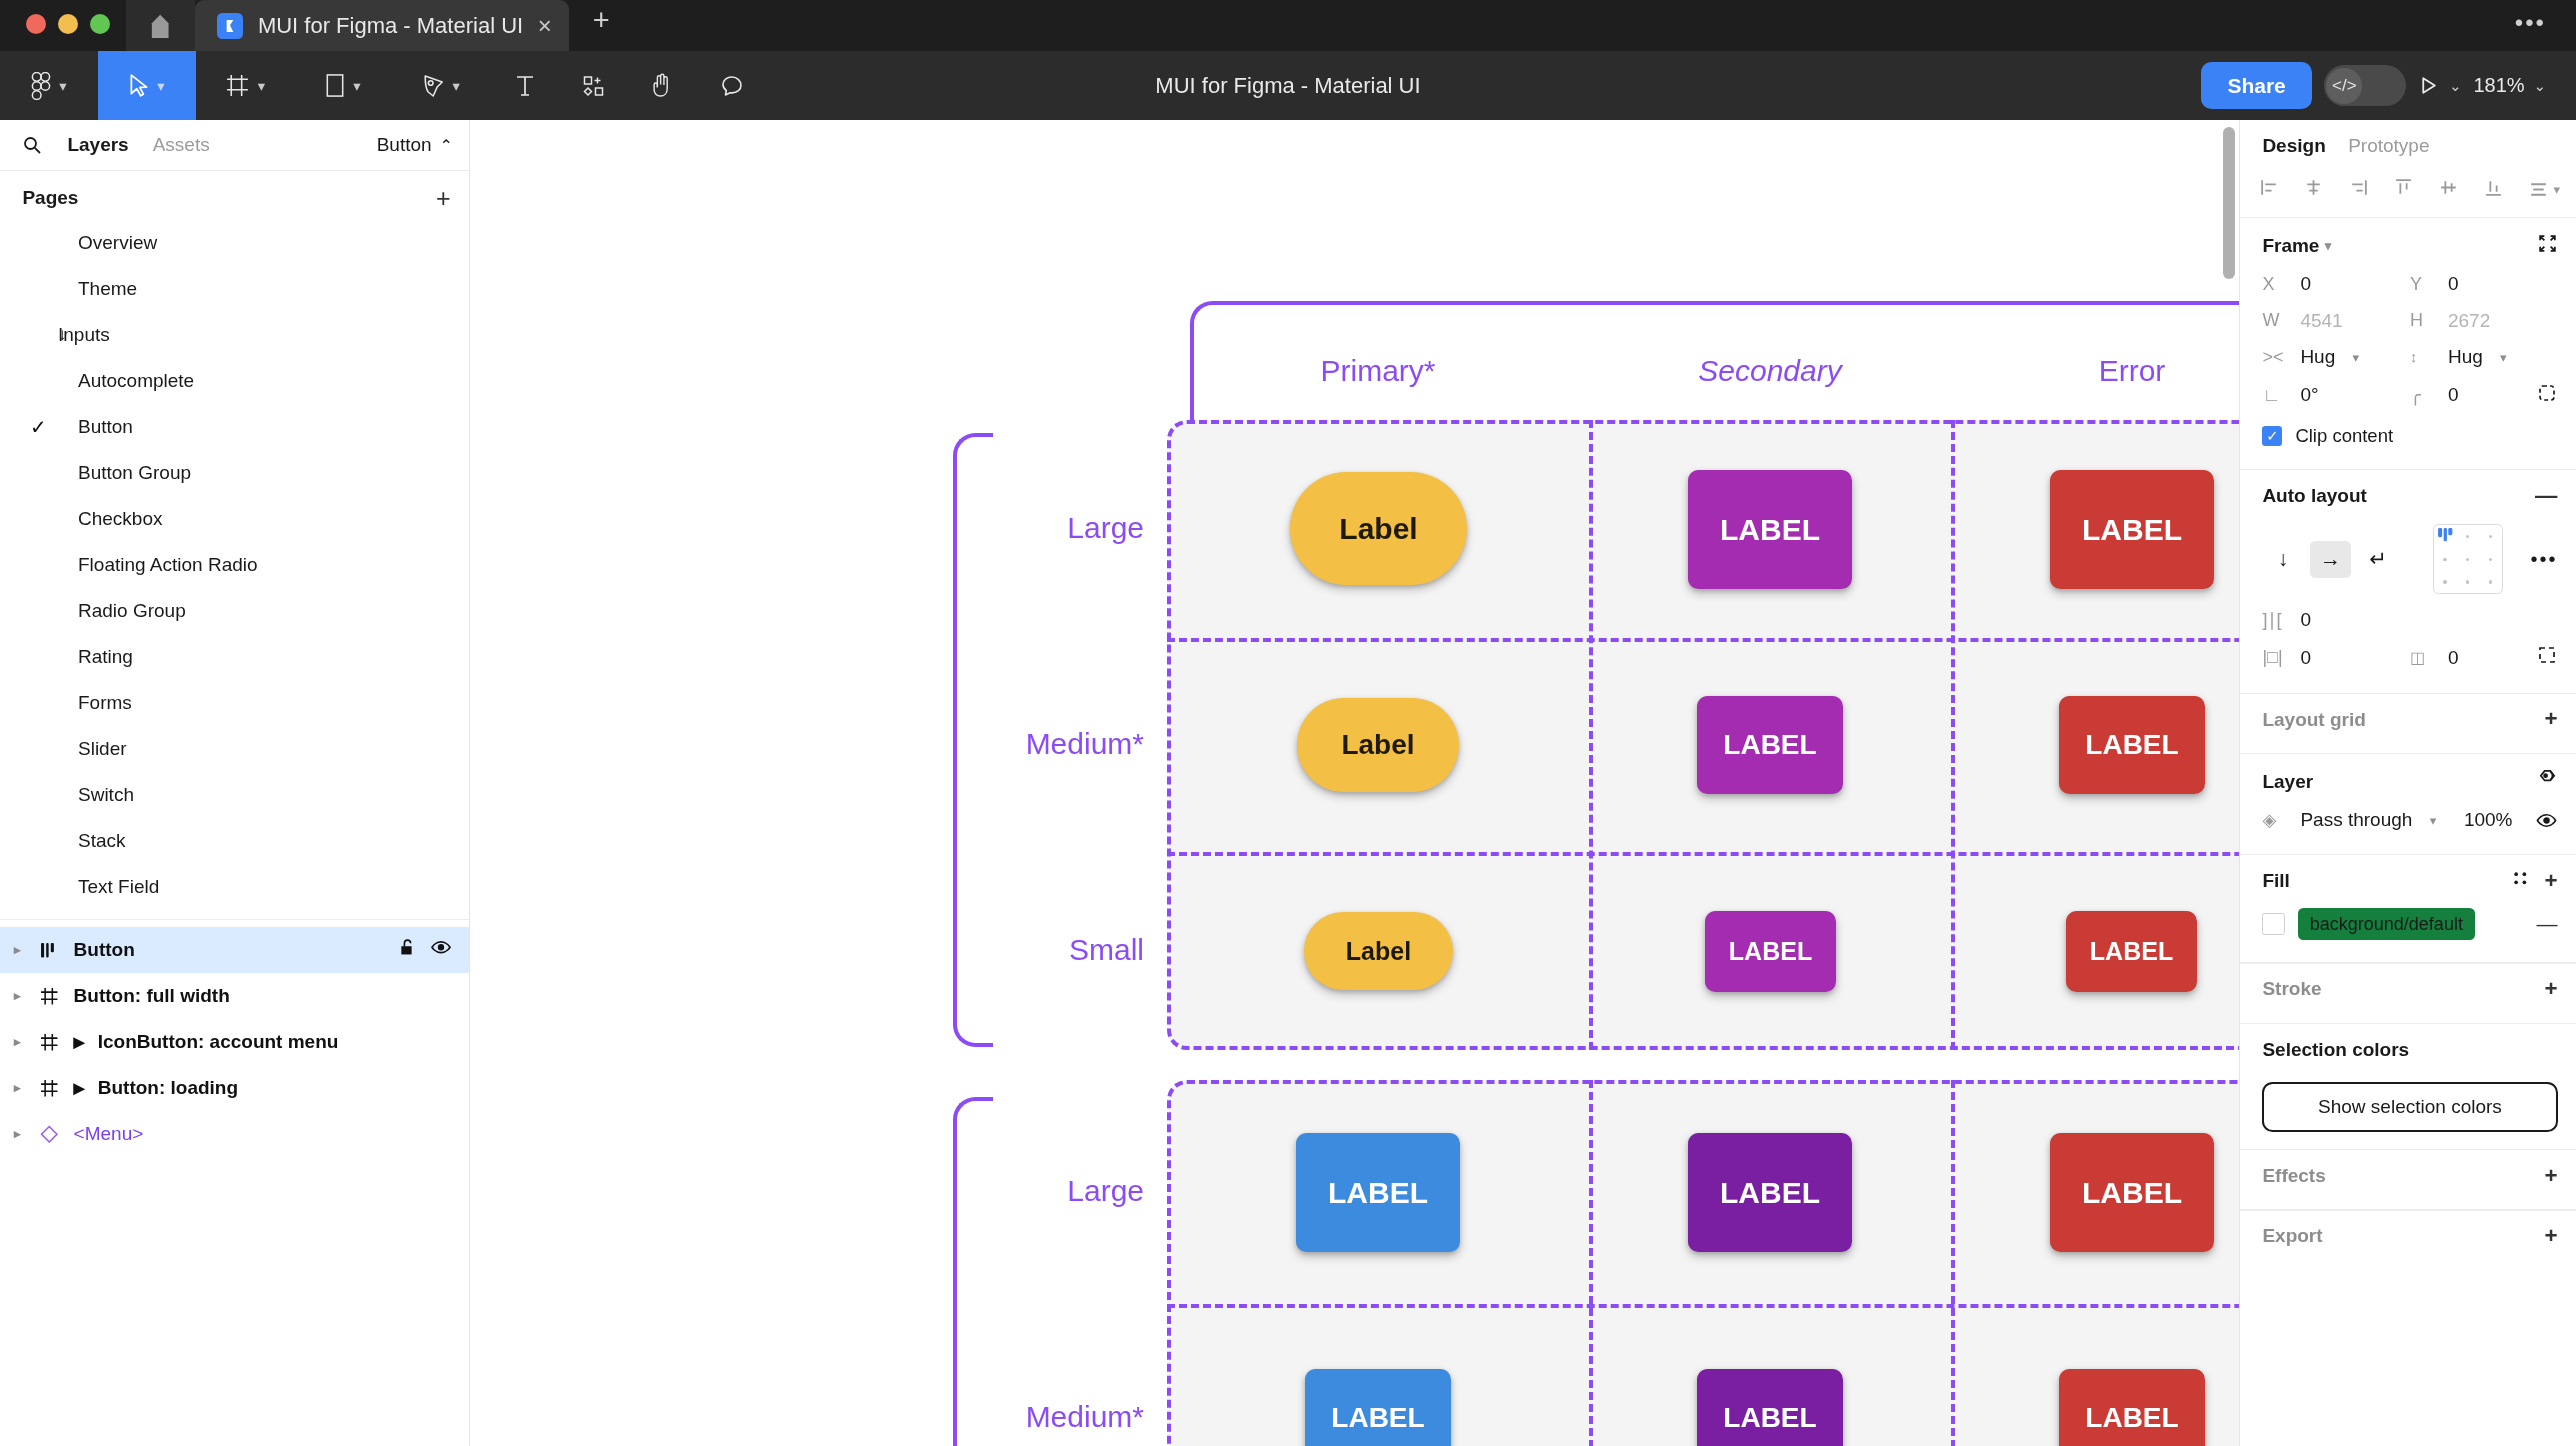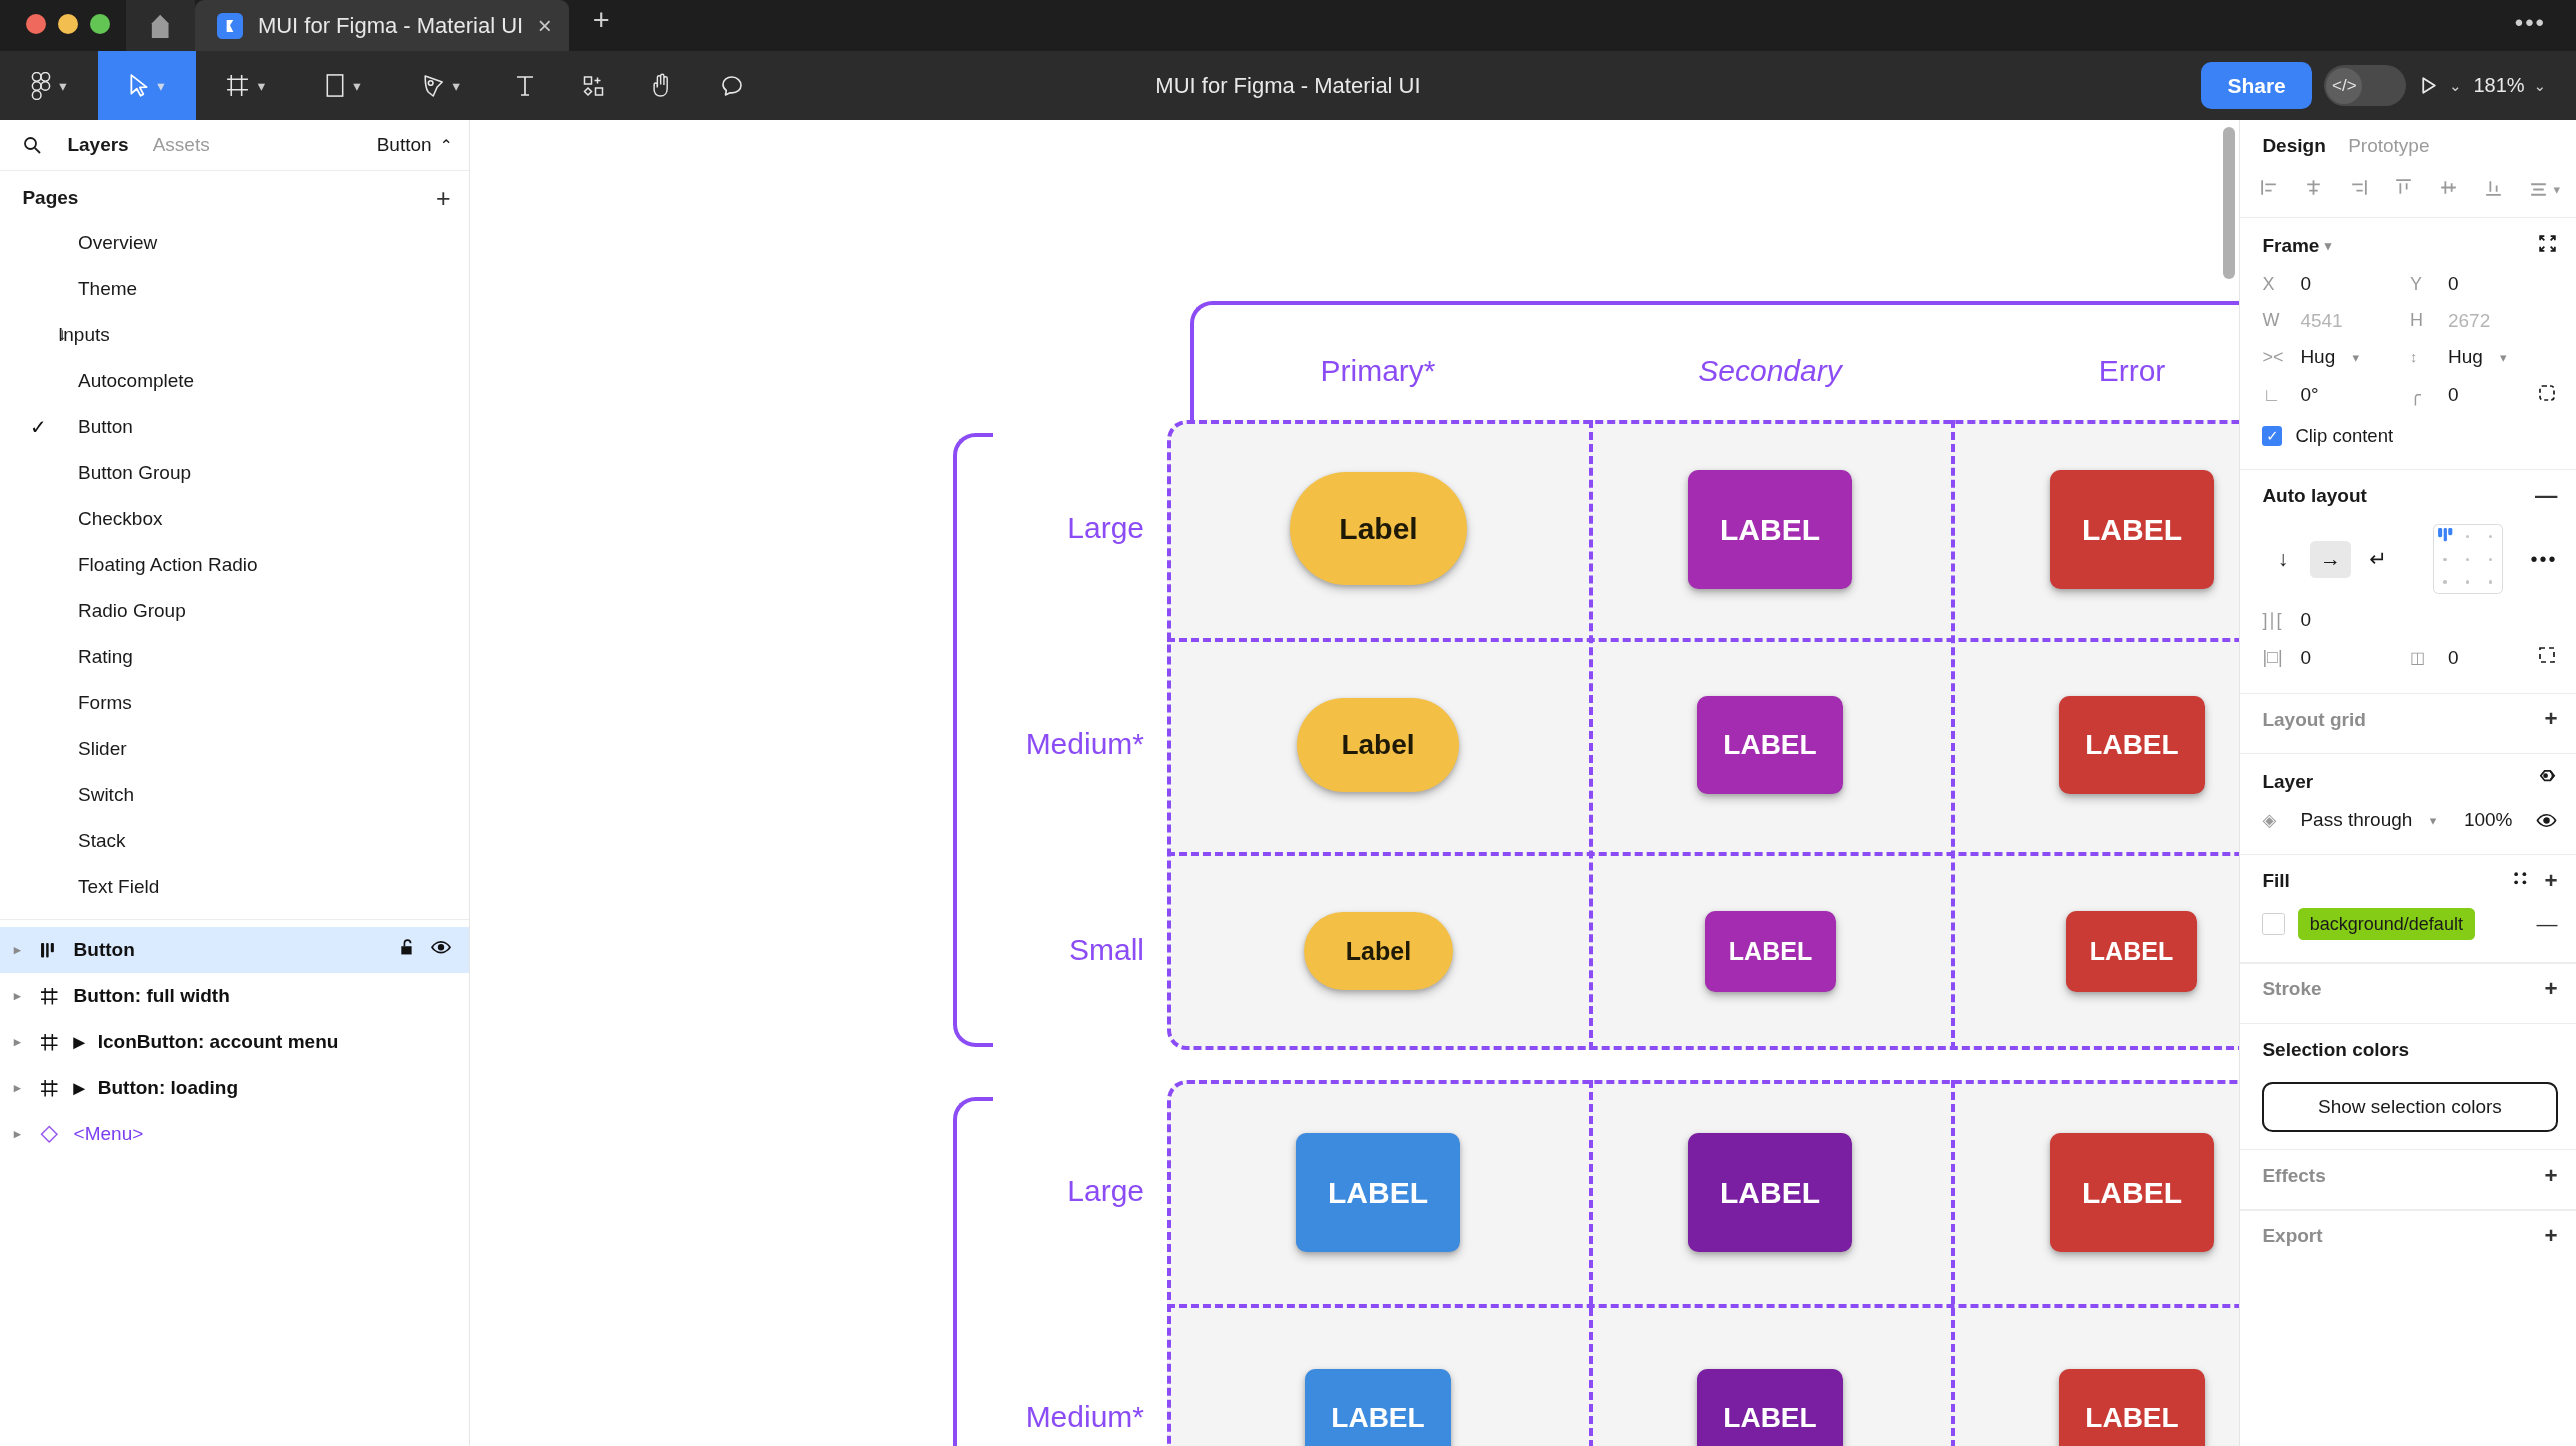--- a/index.html
+++ b/index.html
@@ -190,21 +190,21 @@
             font-size: 21px; color: #1a1a1a; border-radius: 5.3px; cursor: pointer; }
   .al-dir.on { background: #e8e8e8; }
   .al-grid { width: 70px; height: 70px; border: 1.3px solid #dcdcdc; border-radius: 5.3px;
              display: grid; grid-template-columns: repeat(3,1fr); grid-template-rows: repeat(3,1fr);
              margin-left: 34px; }
   .al-cell { display: flex; align-items: center; justify-content: center; }
   .al-dot { width: 3.3px; height: 3.3px; border-radius: 50%; background: #c4c4c4; }
   .al-more { margin-left: auto; font-size: 20px; color: #1a1a1a; letter-spacing: 2px; }
   .fillrow { display: flex; align-items: center; gap: 13px; margin-top: 16px; }
   .swatch { width: 22.4px; height: 22.4px; border: 1.3px solid #cfcfcf; background: #fff; border-radius: 2.6px; flex: none; }
-  .chip { background: #84cc16; border-radius: 5.3px; padding: 5.3px 12px; font-size: 18px; }
+  .chip { background: #15803d; border-radius: 5.3px; padding: 5.3px 12px; font-size: 18px; }
   .minus { margin-left: auto; font-size: 21px; color: #333; }
   .btn-outline {
     margin: 16px 18.5px 5.3px 22.4px; border: 2px solid #1a1a1a; border-radius: 10.6px;
     text-align: center; padding: 12px 0; font-size: 19px; cursor: pointer;
   }
 </style>
 </head>
 <body>
 
 <div class="tabbar">

